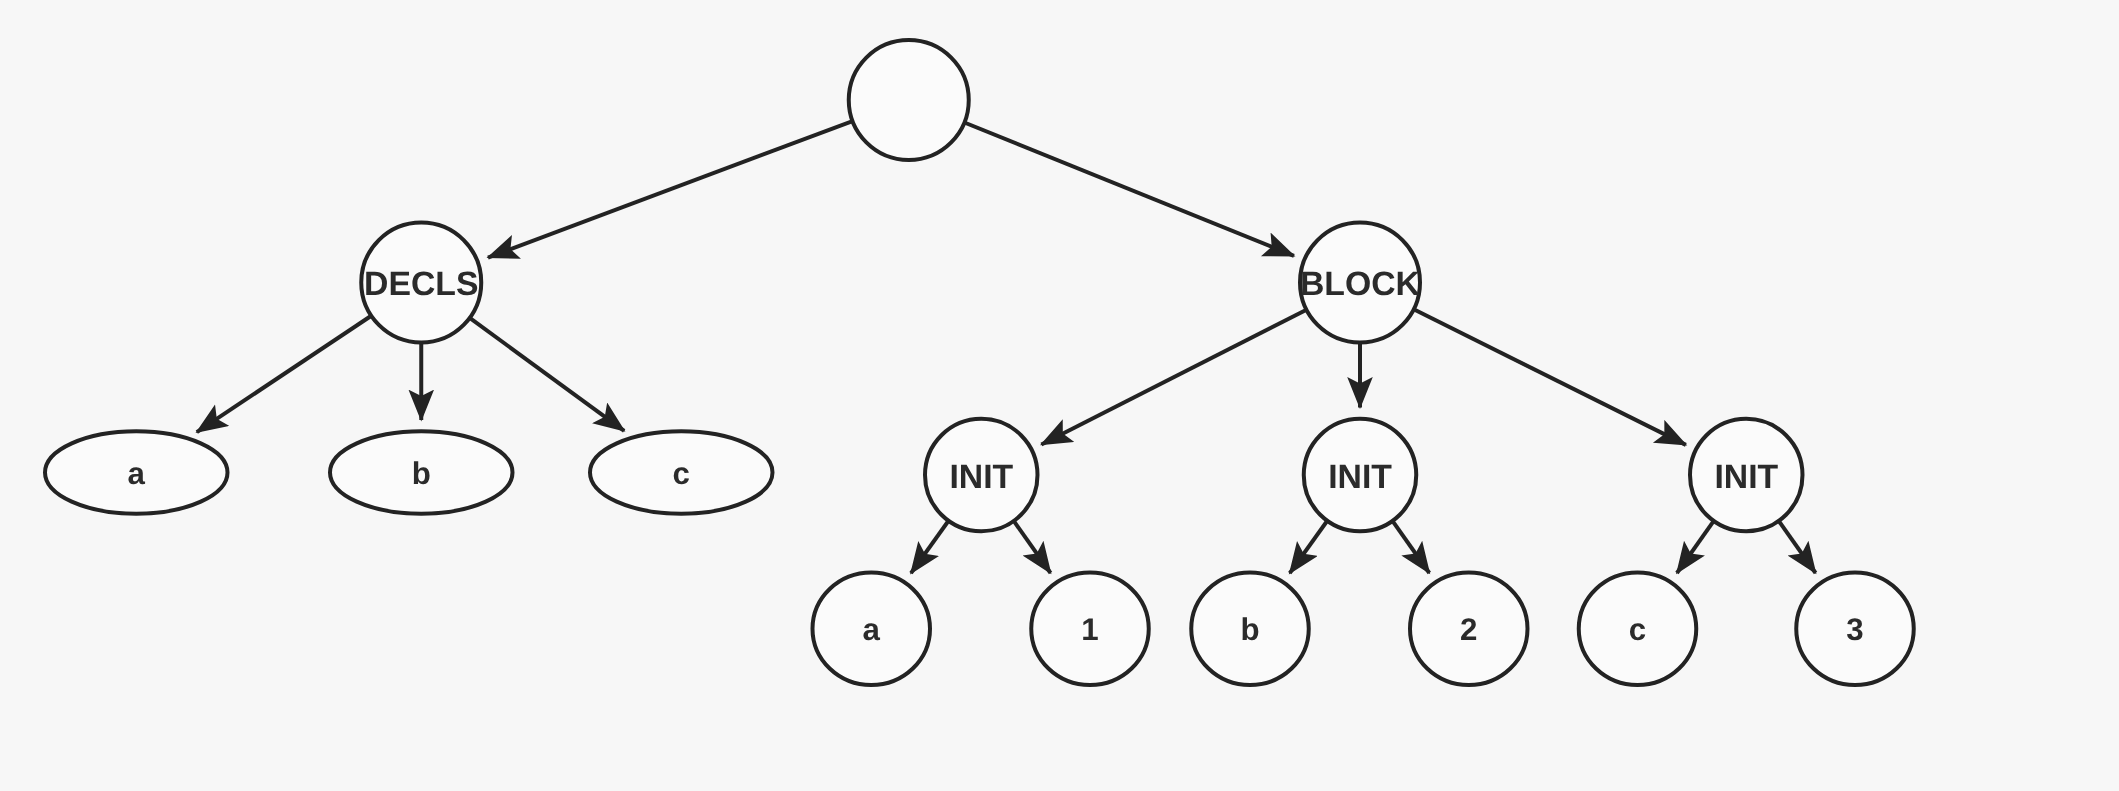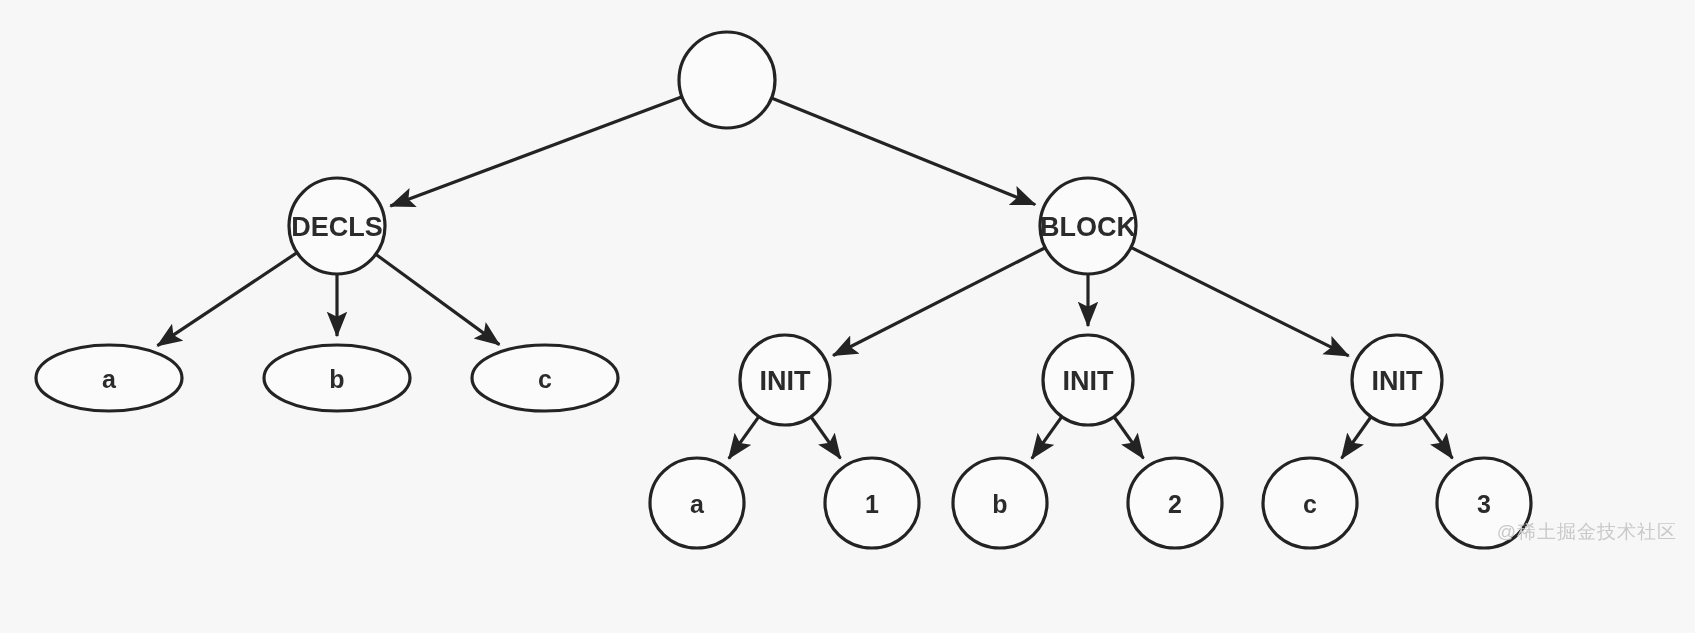--- a/index.html
+++ b/index.html
@@ -138,14 +138,13 @@
           <ellipse cx="1310" cy="503" rx="47" ry="45" class="node-shape" fill="#fbfbfb" stroke="#232323"></ellipse>
           <text x="1310" y="504" class="node-label label-small" fill="#2b2b2b">c</text>
         </g>
         <g>
           <ellipse cx="1484" cy="503" rx="47" ry="45" class="node-shape" fill="#fbfbfb" stroke="#232323"></ellipse>
           <text x="1484" y="504" class="node-label label-small" fill="#2b2b2b">3</text>
         </g>
       </g>
   </svg>
 
-  <div class="watermark">@稀土掘金技术社区</div>
 </div>
 
 </body></html>

